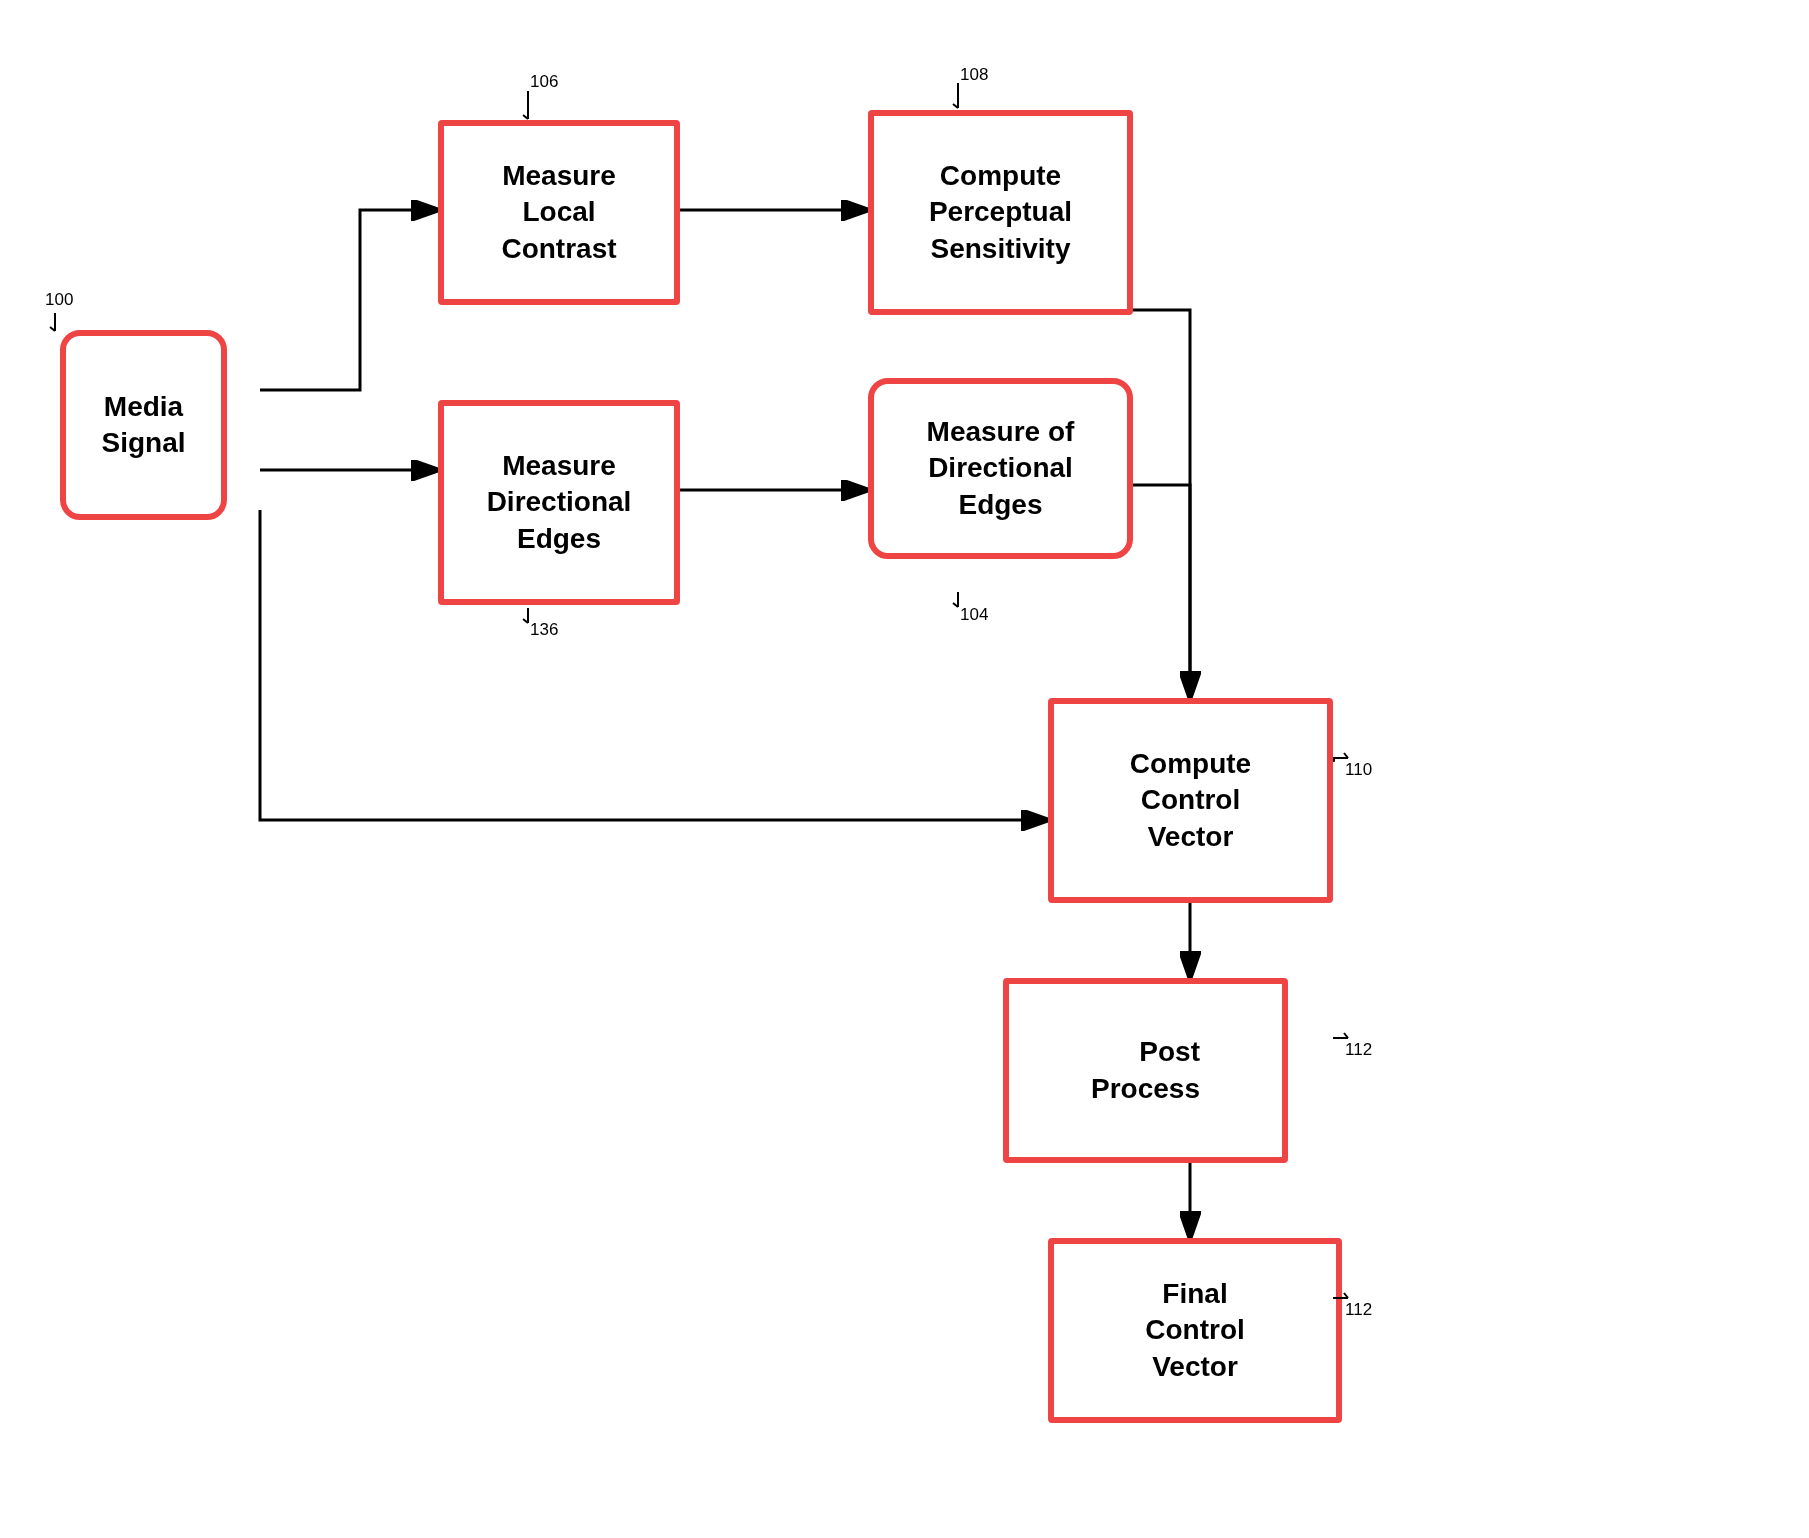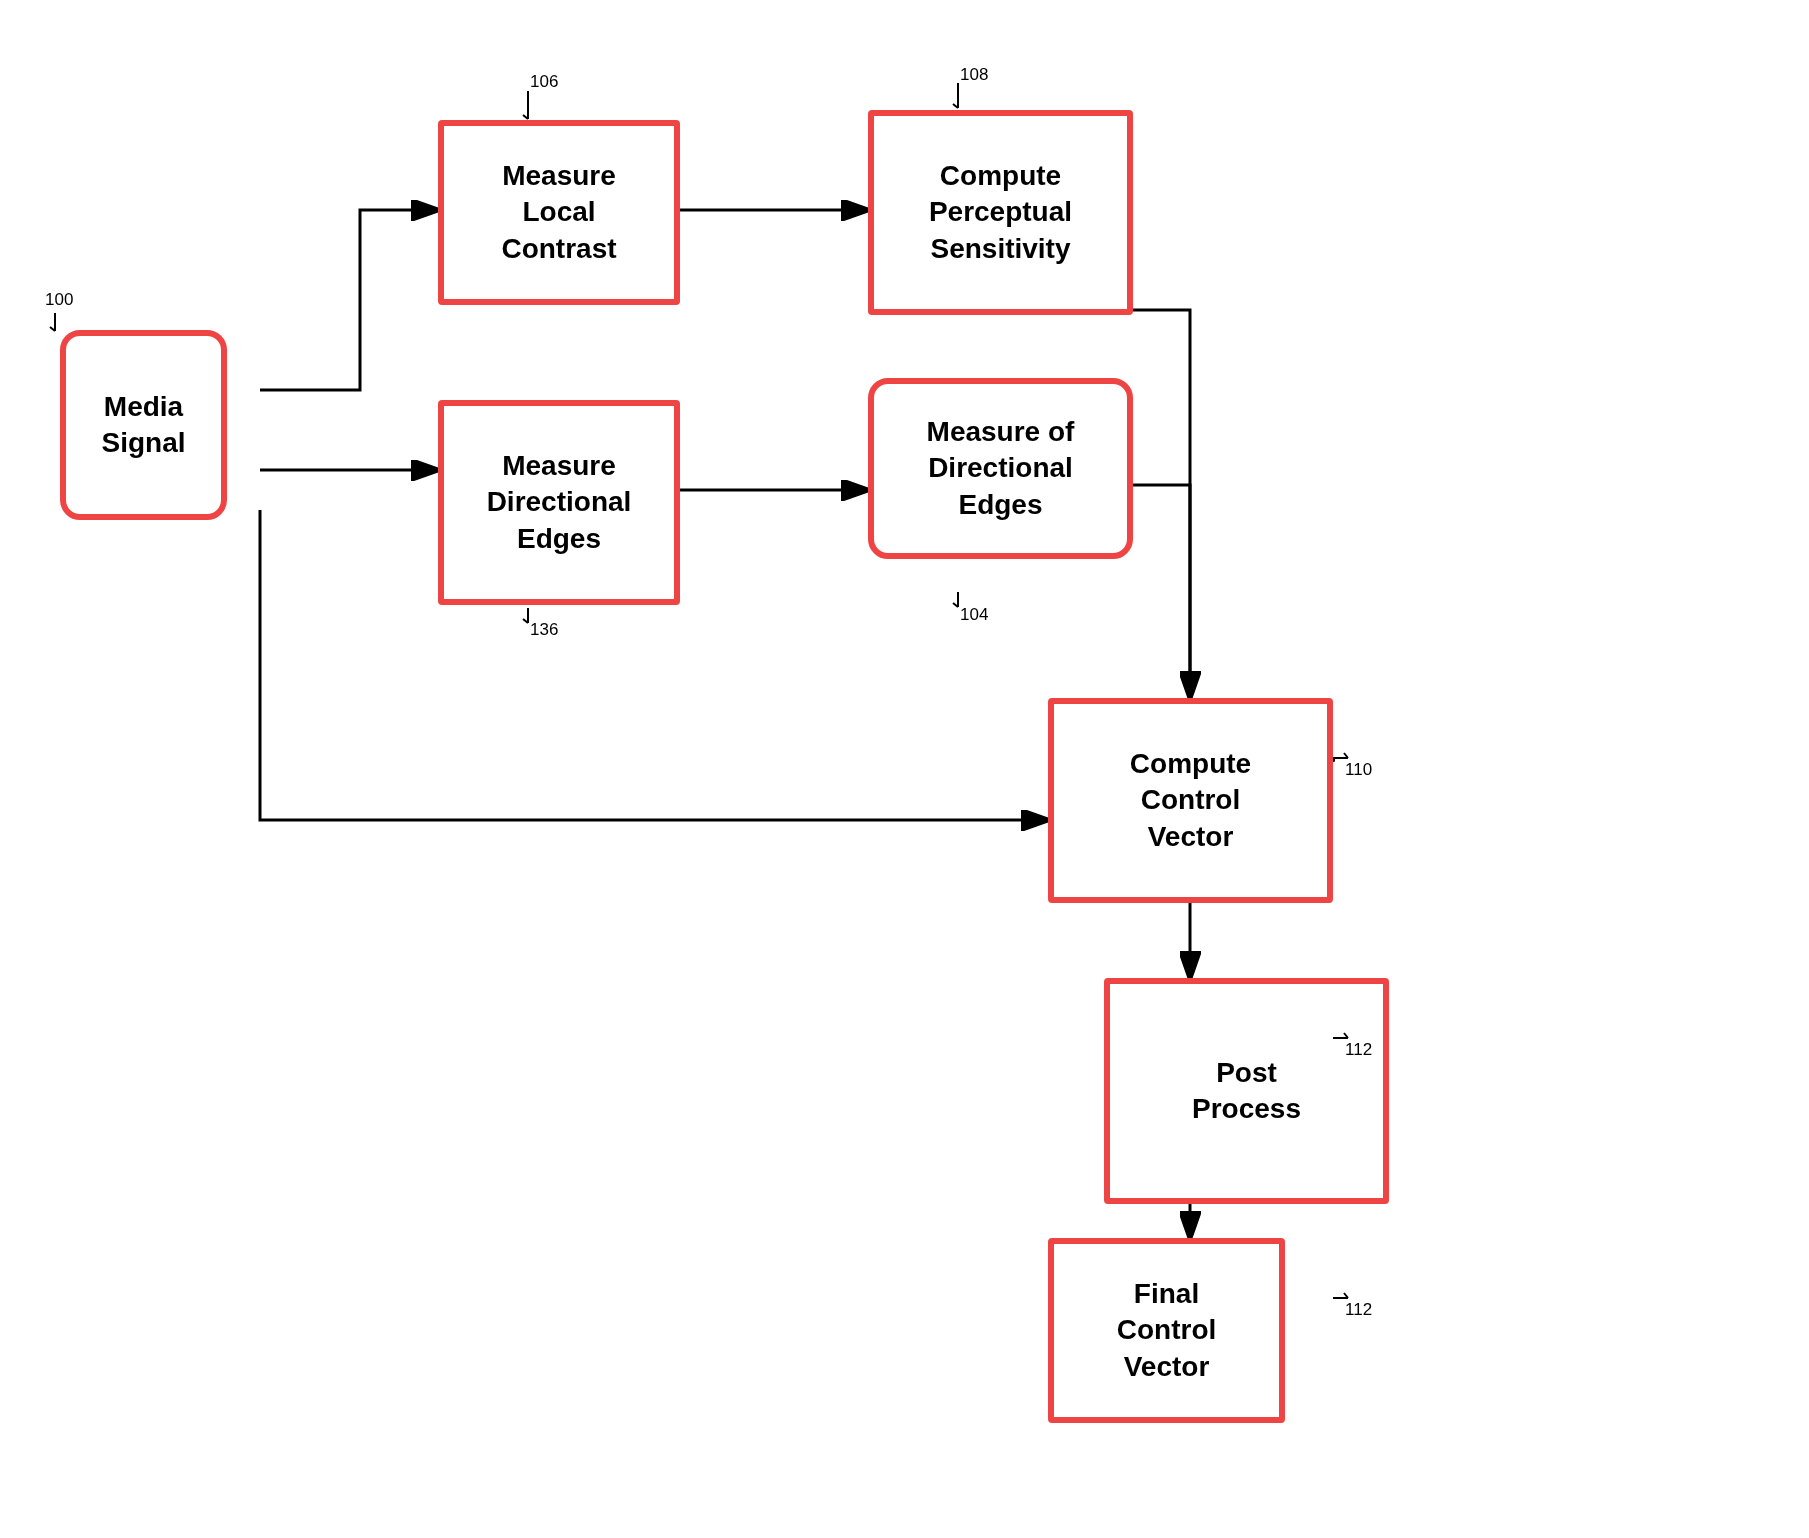--- a/index.html
+++ b/index.html
@@ -143,30 +143,30 @@
 
   <div class="box box-sharp" style="left:1048px; top:698px; width:285px; height:205px;">
     <span>Compute<br>Control<br>Vector</span>
   </div>
   <div class="label" style="left:1345px; top:760px;">110</div>
   <svg style="position:absolute;left:1333px;top:748px;width:20px;height:20px;">
     <line x1="0" y1="10" x2="15" y2="10" stroke="#000" stroke-width="2"></line>
     <line x1="11" y1="5" x2="15" y2="10" stroke="#000" stroke-width="2"></line>
   </svg>
 
-  <div class="box box-sharp" style="left:1104px; top:978px; width:285px; height:226px;">
+  <div class="box box-sharp" style="left:1003px; top:978px; width:285px; height:185px;text-align:right;">
     <span>Post<br>Process</span>
   </div>
   <div class="label" style="left:1345px; top:1040px;">112</div>
   <svg style="position:absolute;left:1333px;top:1028px;width:20px;height:20px;">
     <line x1="0" y1="10" x2="15" y2="10" stroke="#000" stroke-width="2"></line>
     <line x1="11" y1="5" x2="15" y2="10" stroke="#000" stroke-width="2"></line>
   </svg>
 
-  <div class="box box-sharp" style="left:1048px; top:1238px; width:237px; height:185px;">
+  <div class="box box-sharp" style="left:1048px; top:1238px; width:294px; height:185px;">
     <span>Final<br>Control<br>Vector</span>
   </div>
   <div class="label" style="left:1345px; top:1300px;">112</div>
   <svg style="position:absolute;left:1333px;top:1288px;width:20px;height:20px;">
     <line x1="0" y1="10" x2="15" y2="10" stroke="#000" stroke-width="2"></line>
     <line x1="11" y1="5" x2="15" y2="10" stroke="#000" stroke-width="2"></line>
   </svg>
 
 </div>
 

